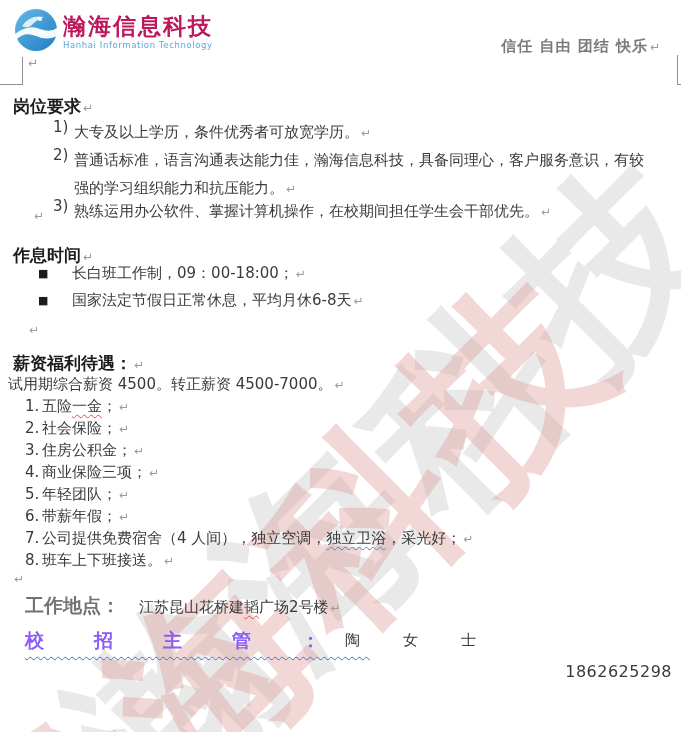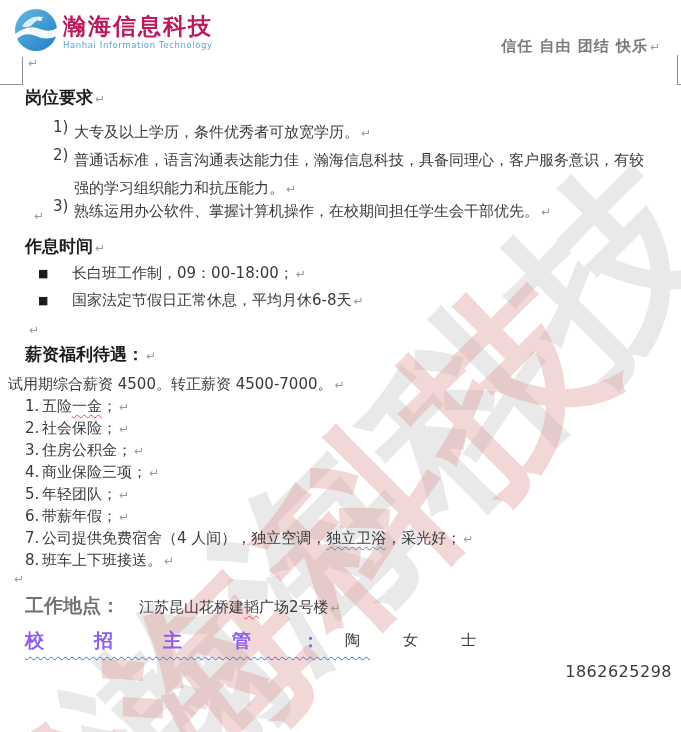--- a/index.html
+++ b/index.html
@@ -28,21 +28,21 @@
   .slogan { position:absolute; top:37px; right:21px; font-size:15px; font-weight:bold;
     color:#7a7a7a; letter-spacing:1px; }
   
   .corner-tl { position:absolute; left:0; top:57px; width:23px; height:28px;
     border-right:1px solid #8f8f8f; border-bottom:1px solid #8f8f8f; z-index:1; }
   .corner-tr { position:absolute; right:0; top:55px; width:4px; height:30px;
     border-left:1px solid #8f8f8f; border-bottom:1px solid #8f8f8f; z-index:1; }
   
   .pil { color:#9a9a9a; font-size:12px; font-weight:normal; letter-spacing:0; margin-left:2px; }
   .row { position:absolute; left:0; width:681px; z-index:2; }
-  .h17 { font-size:17px; font-weight:bold; color:#1c1c1c; left:25px; width:620px; }
+  .h17 { font-size:17px; font-weight:bold; color:#1c1c1c; left:13px; width:620px;margin-top:9px; }
   .h19 { font-size:19px; font-weight:bold; color:#737373; }
   .body-t { font-size:15px; line-height:20px; color:#3a3a3a; }
   .num { position:absolute; left:53px; font-size:15px; }
   .itxt { margin-left:74px; width:584px; font-size:15px; line-height:28px; }
   .bullet { position:absolute; left:38px; font-size:11px; top:3px; color:#1c1c1c; }
   .btxt { margin-left:72px; font-size:15px; }
   .bnum { position:absolute; left:25px; font-size:15px; }
   .btext { margin-left:42px; font-size:15px; }
   .wavy-red { text-decoration-line:underline; text-decoration-style:wavy;
     text-decoration-color:#e05252; text-decoration-thickness:1px; text-underline-offset:3px; }

